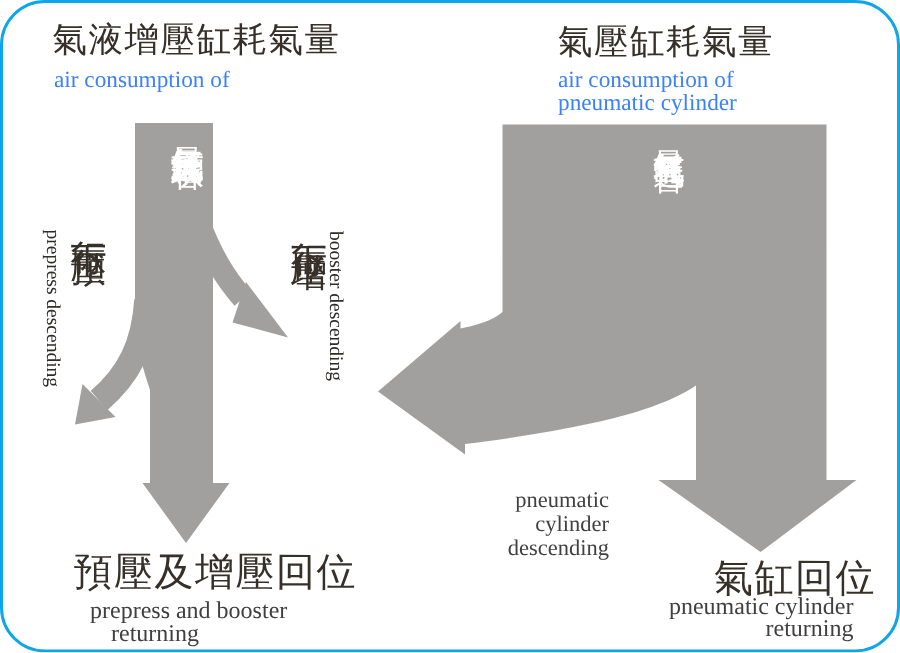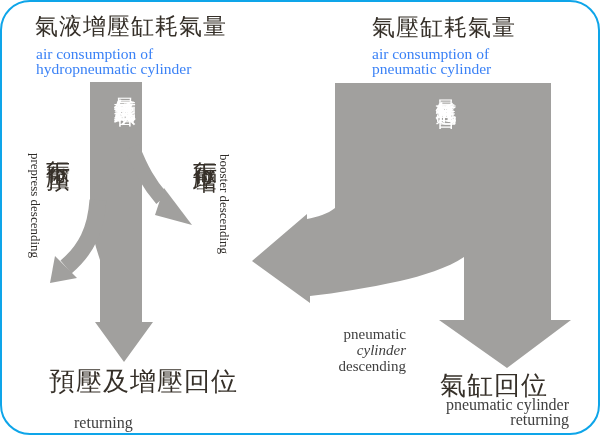--- a/index.html
+++ b/index.html
@@ -60,40 +60,40 @@
     <polygon points="162,186 153,213 190,223" fill="#a1a09e"></polygon>
 
     <path d="M333,81 H549 V318 H569 L505,366 L437,318 H462 V255
              C446,266 420,274 398,279 C365,286 335,291 308,294
              L308,301 L250,259 L305,212 L305,217
              C315,215 326,212 333,206 Z" fill="#a1a09e"></path>
   </svg>
 
   <div class="abs cjk-title" style="left:33px;top:13px;">氣液增壓缸耗氣量</div>
   <div class="abs en-sub" style="left:34px;top:44px;">air consumption of</div>
-  <div class="abs en-sub" style="left:34px;top:59px;">hydropneumatic cylinder</div>
 
   <div class="abs v-cjk-white" style="left:112px;top:85px;">玖容增压缸耗气量</div>
 
   <div class="abs v-en" style="left:27px;top:151px;">prepress descending</div>
   <div class="abs v-cjk" style="left:44px;top:148px;">預壓下行</div>
 
   <div class="abs v-cjk" style="left:191px;top:149px;">增壓下行</div>
   <div class="abs v-en" style="left:216px;top:152px;">booster descending</div>
 
   <div class="abs cjk-label" style="left:47px;top:367px;">預壓及增壓回位</div>
+  <div class="abs en-label" style="left:58px;top:398px;font-size:16px;">prepress and booster</div>
   <div class="abs en-label" style="left:72px;top:413px;font-size:16px;">returning</div>
 
   <div class="abs cjk-title" style="left:370px;top:14px;">氣壓缸耗氣量</div>
   <div class="abs en-sub" style="left:370px;top:44px;">air consumption of</div>
   <div class="abs en-sub" style="left:370px;top:59px;">pneumatic cylinder</div>
 
   <div class="abs v-cjk-white" style="left:433px;top:87px;font-size:21px;">普通气缸耗气量</div>
 
   <div class="abs en-label ra" style="left:300px;top:324px;width:104px;">pneumatic</div>
-  <div class="abs en-label ra" style="left:300px;top:340px;width:104px;font-style:italic;">cylinder</div>
+  <div class="abs en-label ra" style="left:300px;top:340px;width:104px;">cylinder</div>
   <div class="abs en-label ra" style="left:300px;top:356px;width:104px;">descending</div>
 
-  <div class="abs cjk-label" style="left:438px;top:371px;text-align:right;">氣缸回位</div>
+  <div class="abs cjk-label" style="left:474px;top:371px;text-align:right;">氣缸回位</div>
   <div class="abs en-label ra" style="left:437px;top:395px;width:130px;font-size:16px;">pneumatic cylinder</div>
   <div class="abs en-label ra" style="left:437px;top:410px;width:130px;font-size:16px;">returning</div>
 
 </div>
 
 </body></html>

